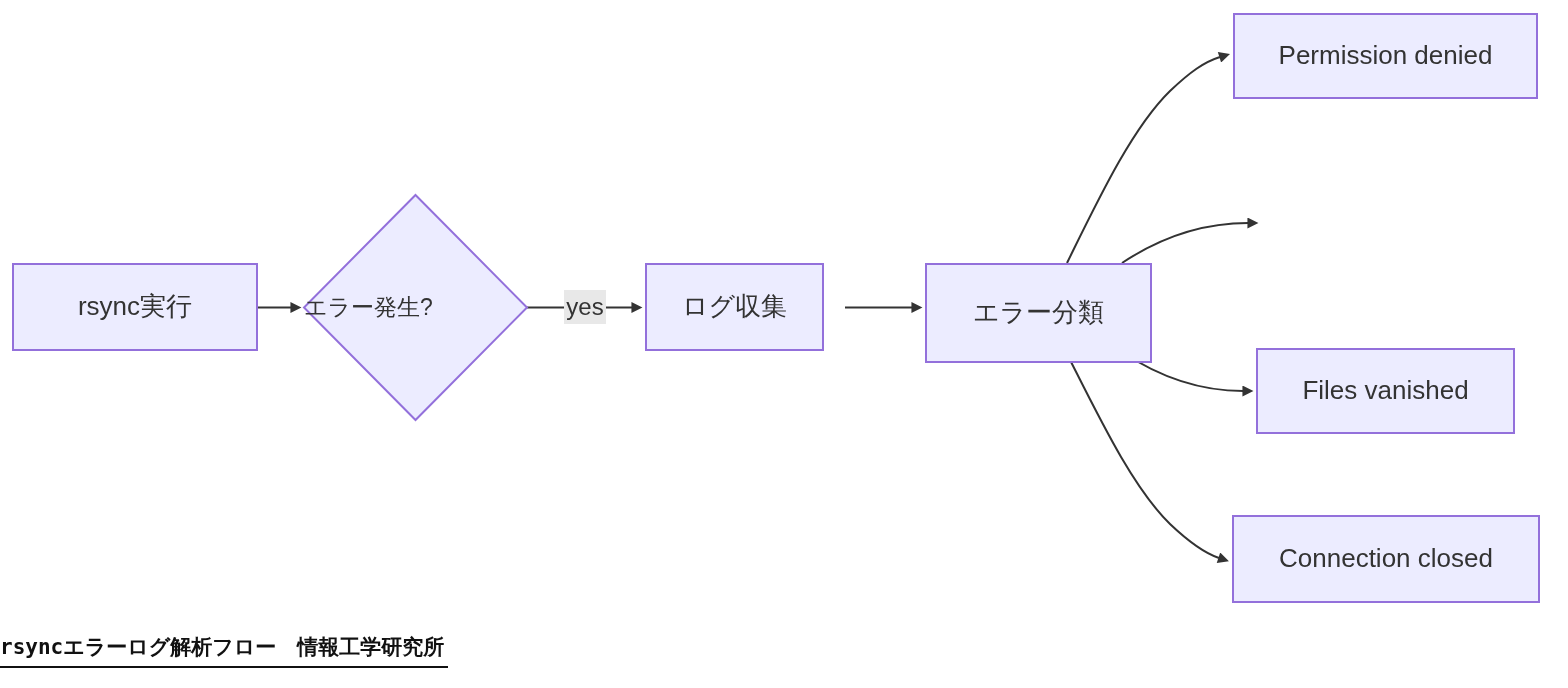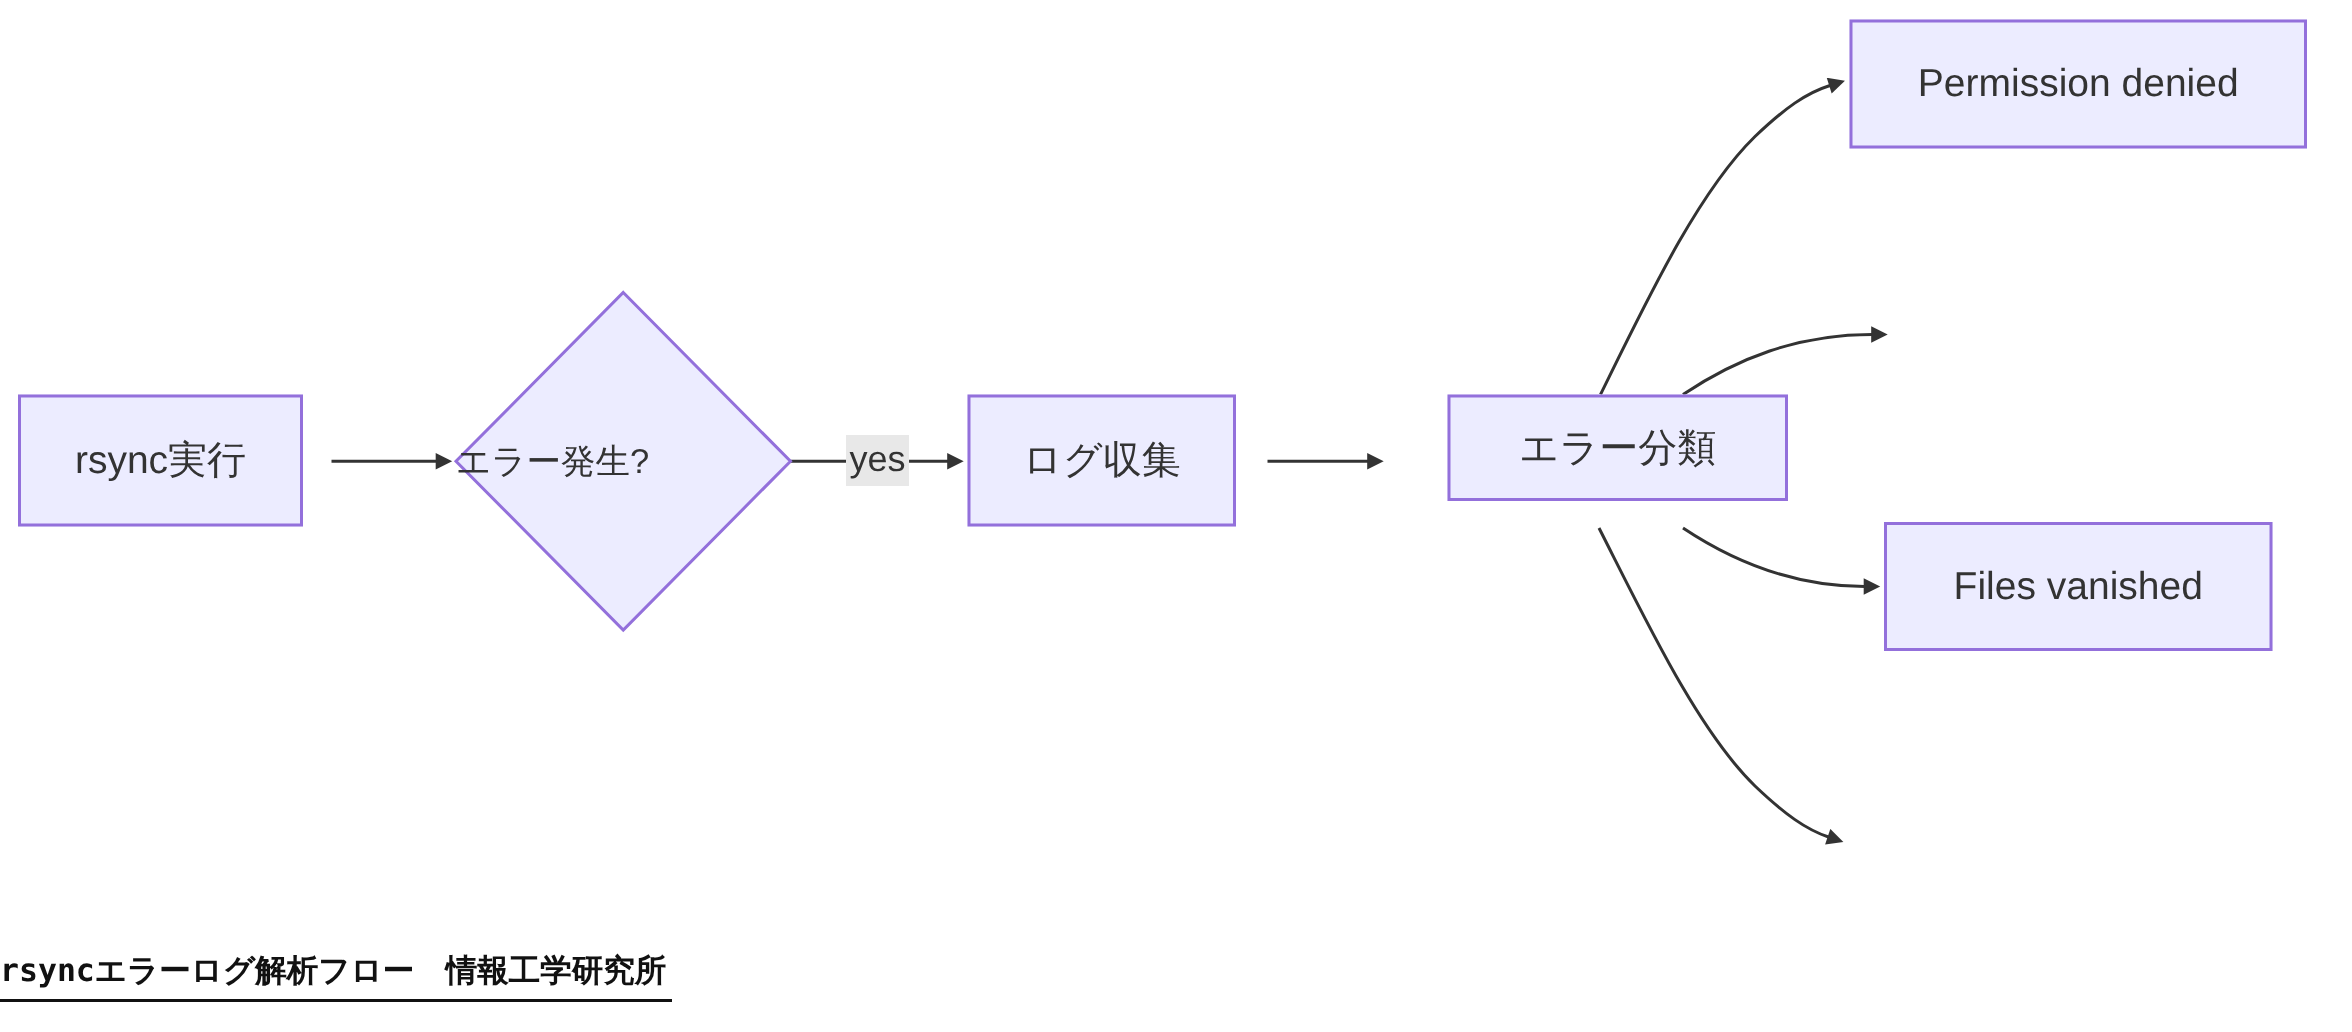--- a/index.html
+++ b/index.html
@@ -42,23 +42,23 @@
     background: var(--node-fill, #ECECFF);
     border: 2px solid var(--node-border, #9370DB);
     display: flex;
     align-items: center;
     justify-content: center;
     color: var(--text, #333333);
     font-size: 26px;
     line-height: 1.2;
     white-space: nowrap;
   }
-  .node-start    { left: 12px;   top: 263px; width: 190px; height: 88px; }
+  .node-start    { left: 12px;   top: 263px; width: 246px; height: 88px; }
   .node-collect  { left: 645px;  top: 263px; width: 179px; height: 88px; }
-  .node-classify { left: 925px;  top: 263px; width: 227px; height: 71px; margin-left: 40px; }
+  .node-classify { left: 925px;  top: 263px; width: 227px; height: 100px; }
   .node-err0     { left: 1233px; top: 13px;  width: 305px; height: 86px; }
   .node-err1     { left: 1261px; top: 181px; width: 249px; height: 86px; }
   .node-err2     { left: 1256px; top: 348px; width: 259px; height: 86px; }
   .node-err3     { left: 1232px; top: 515px; width: 308px; height: 88px; }
   .decision-label {
     position: absolute;
     left: 304px;
     top: 195px;
     width: 223px;
     height: 225px;
@@ -141,16 +141,19 @@
 
   <div class="node node-err0">
     <span>Permission denied</span>
   </div>
 
 
   <div class="node node-err2">
     <span>Files vanished</span>
   </div>
 
+  <div class="node node-err3">
+    <span>Connection closed</span>
+  </div>
 
   <div class="caption">rsyncエラーログ解析フロー　情報工学研究所</div>
 
 </div>
 
 </body></html>

